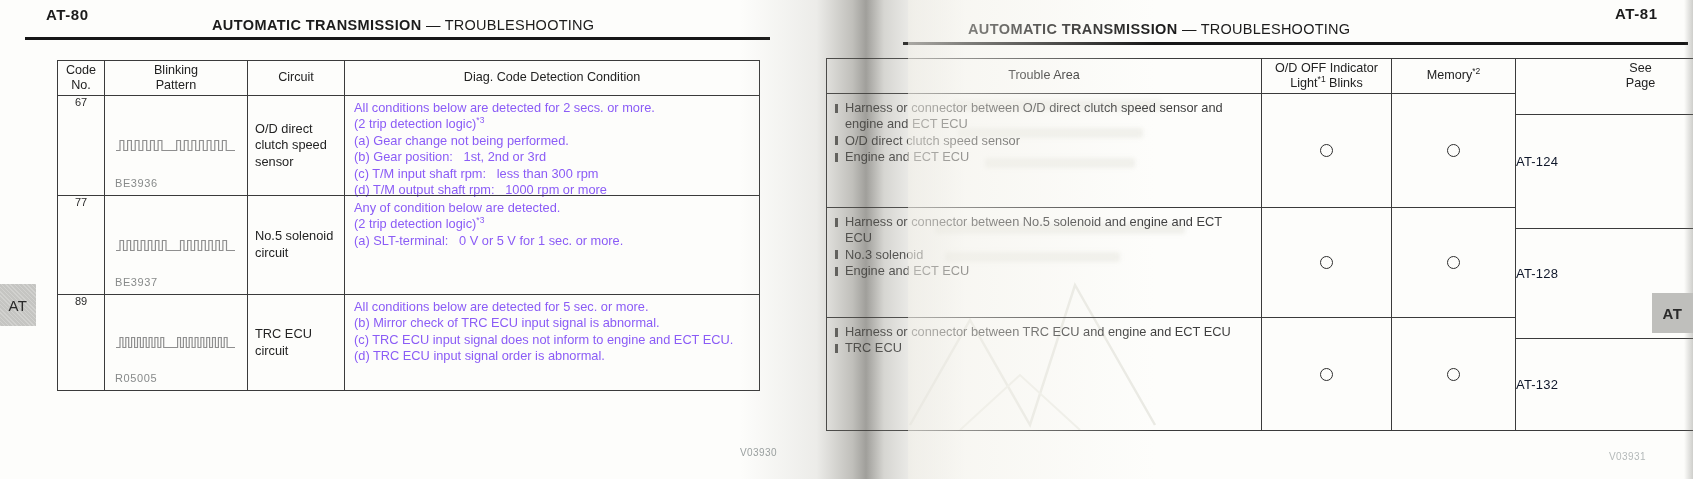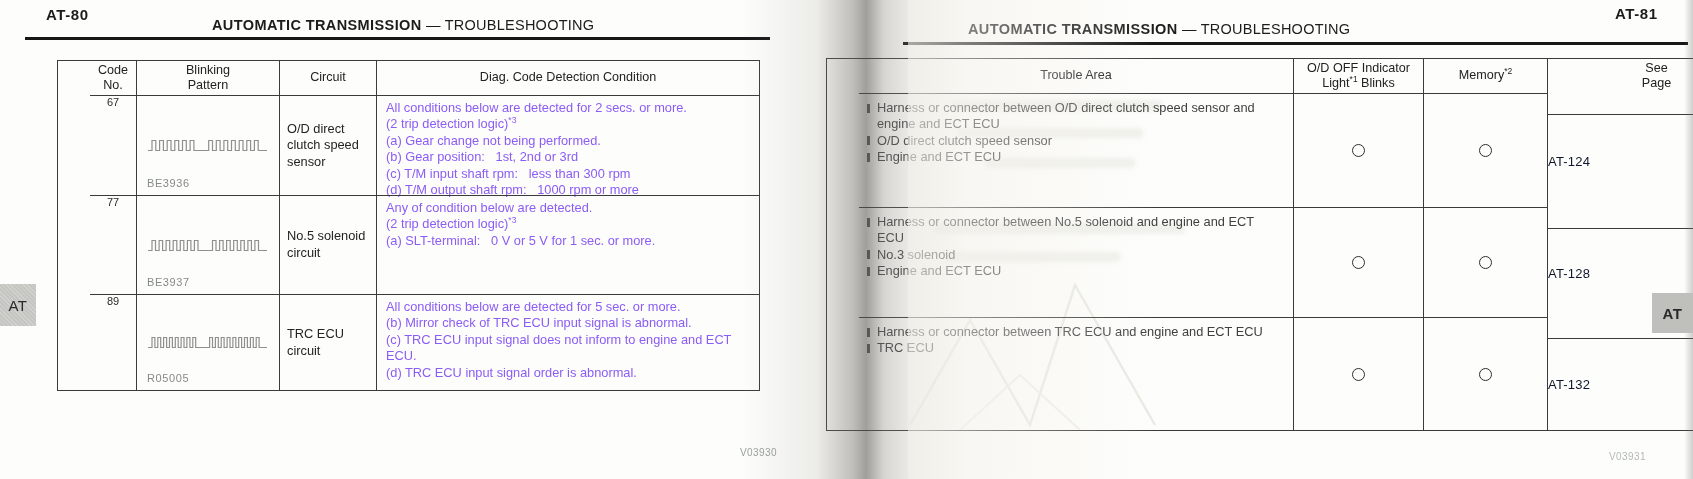--- a/index.html
+++ b/index.html
@@ -41,21 +41,21 @@
   .figcode{position:absolute;z-index:3;font-size:10px;letter-spacing:0.4px;color:#9aa0a0;}
   .tab{
     position:absolute;z-index:5;display:flex;align-items:center;justify-content:center;
     background:#c5c5c2;color:#2a2a2a;font-size:15px;font-weight:500;letter-spacing:0.5px;
     background-image:repeating-linear-gradient(45deg, rgba(255,255,255,0.22) 0 1px, transparent 1px 3px);
   }
 
   
   .grid-table{
     position:absolute;z-index:2;box-sizing:border-box;display:grid;
-    border:1.6px solid #3b3b3b;background:transparent;padding-left:32px;
+    border:1.6px solid #3b3b3b;background:transparent;
   }
   #left-table{left:57px;top:60px;width:703px;height:331px;
     grid-template-columns:47px 143px 97px 1fr;
     grid-template-rows:34px 100px 99px 1fr;}
   #right-table{left:826px;top:58px;width:940px;height:373px;
     grid-template-columns:435px 130px 124px 1fr;
     grid-template-rows:34px 114px 110px 1fr;}
   .row{display:contents;}
   .cell{border-right:1.6px solid #3b3b3b;border-top:1.6px solid #3b3b3b;box-sizing:border-box;min-width:0;position:relative;}
   .cell.hc{border-top:none;}

